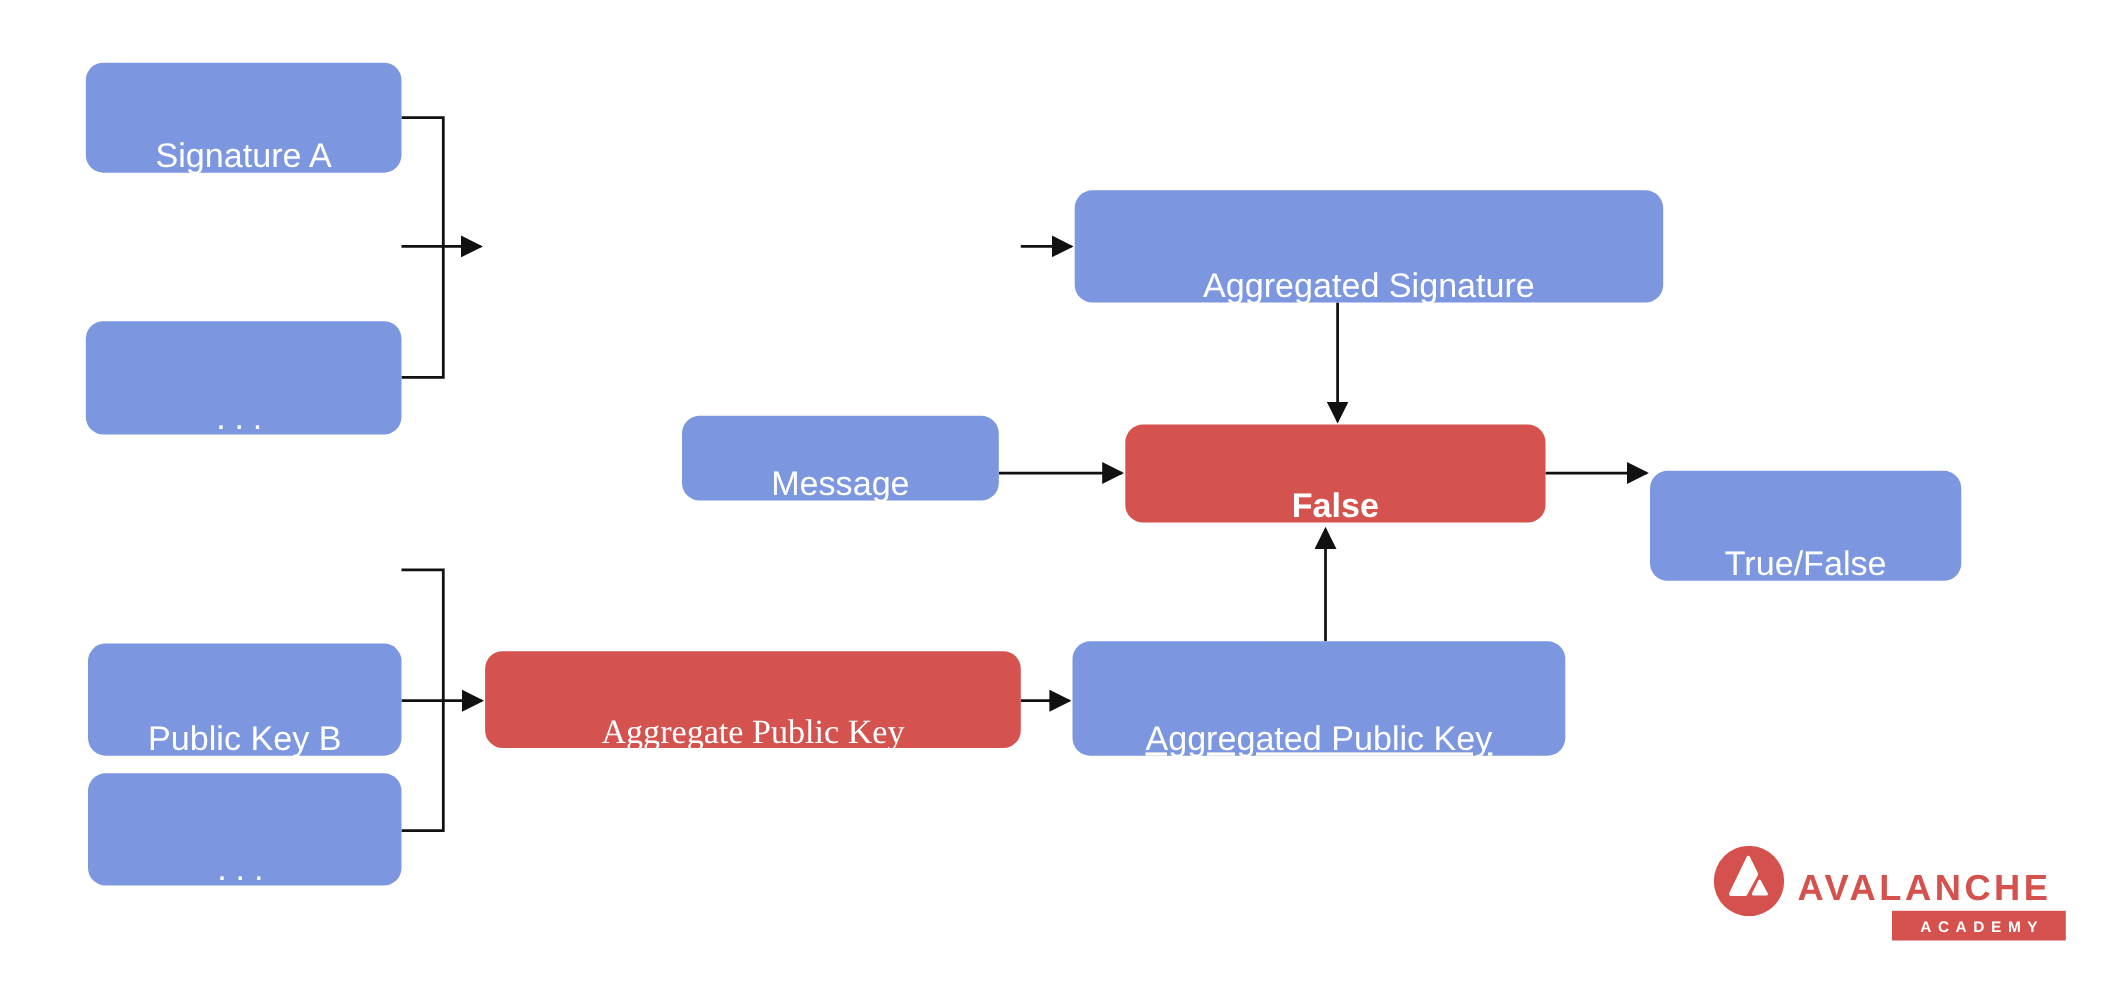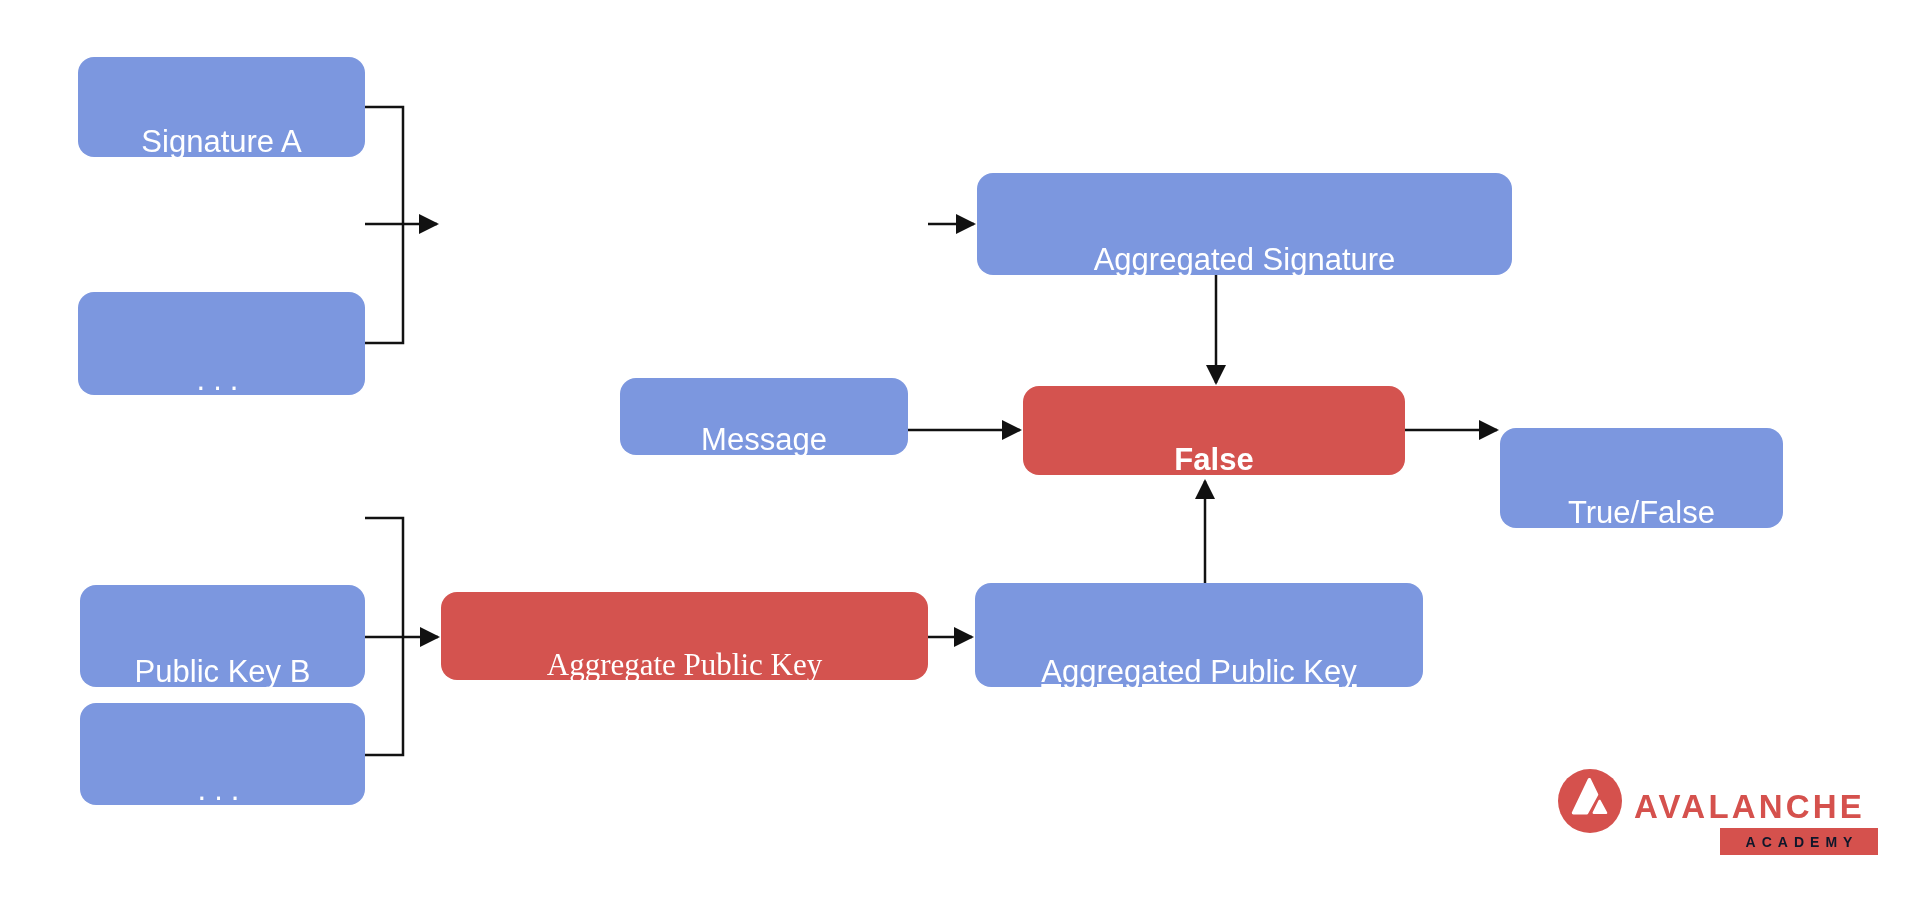--- a/index.html
+++ b/index.html
@@ -75,21 +75,21 @@
     left: 164px;
     top: 61px;
     width: 158px;
     height: 27px;
     background: var(--brand, #D5514D);
     display: flex;
     align-items: center;
     justify-content: center;
   }
   .logo-badge span {
-    color: #0f172a;
+    color: #ffffff;
     font-size: 14px;
     font-weight: bold;
     letter-spacing: 6px;
     padding-left: 6px; 
   }
 </style>
 </head>
 <body>
 
 <div class="canvas">

